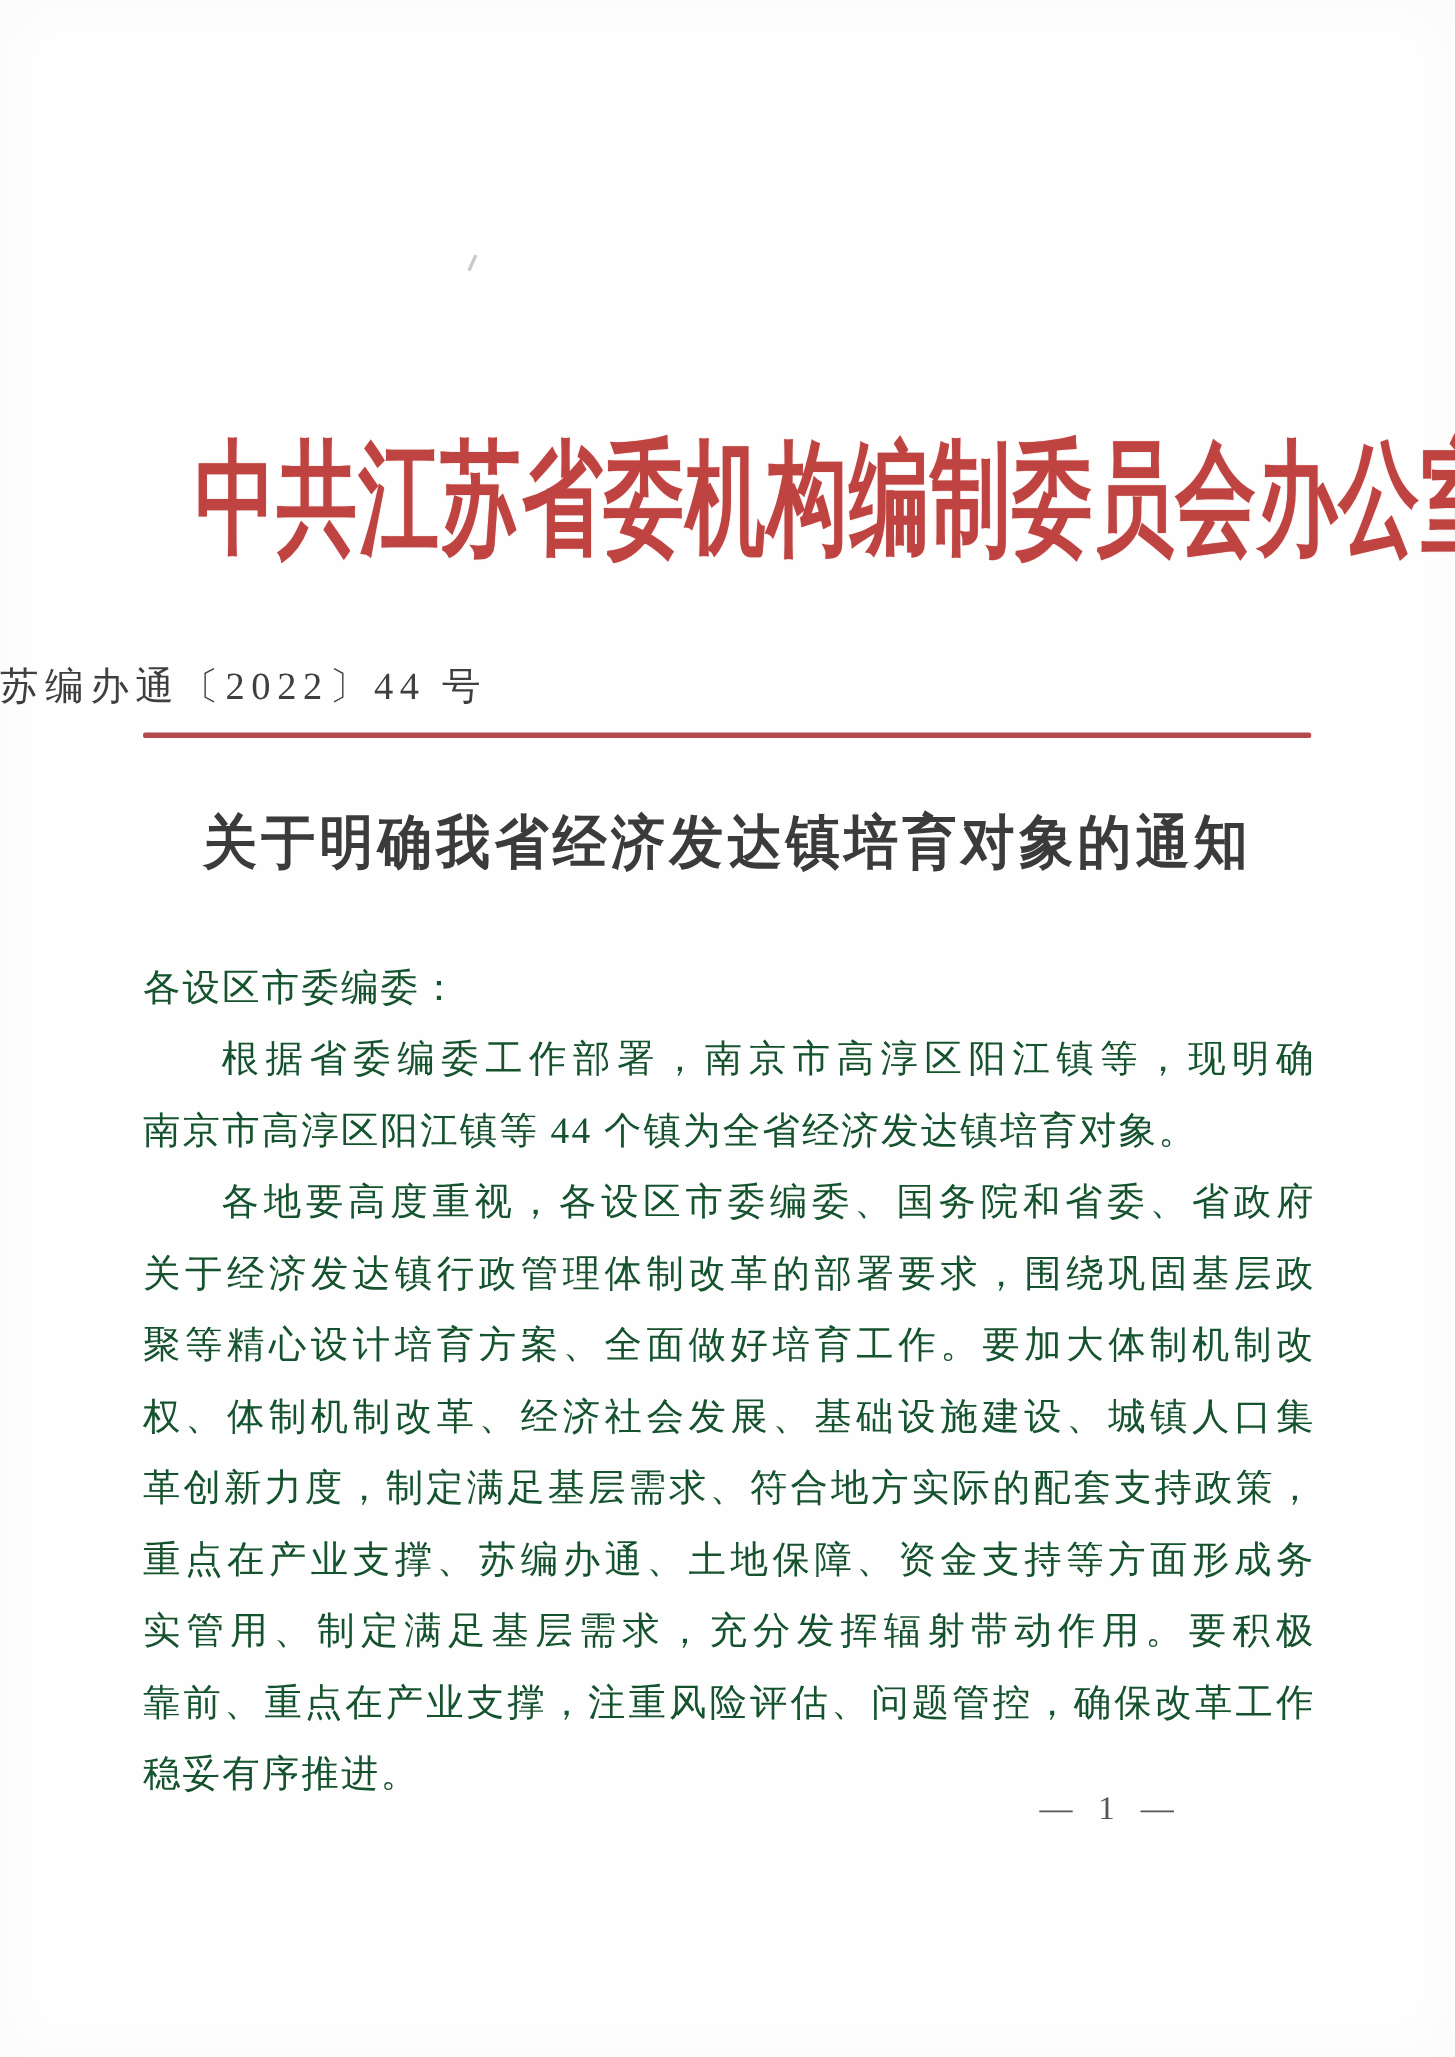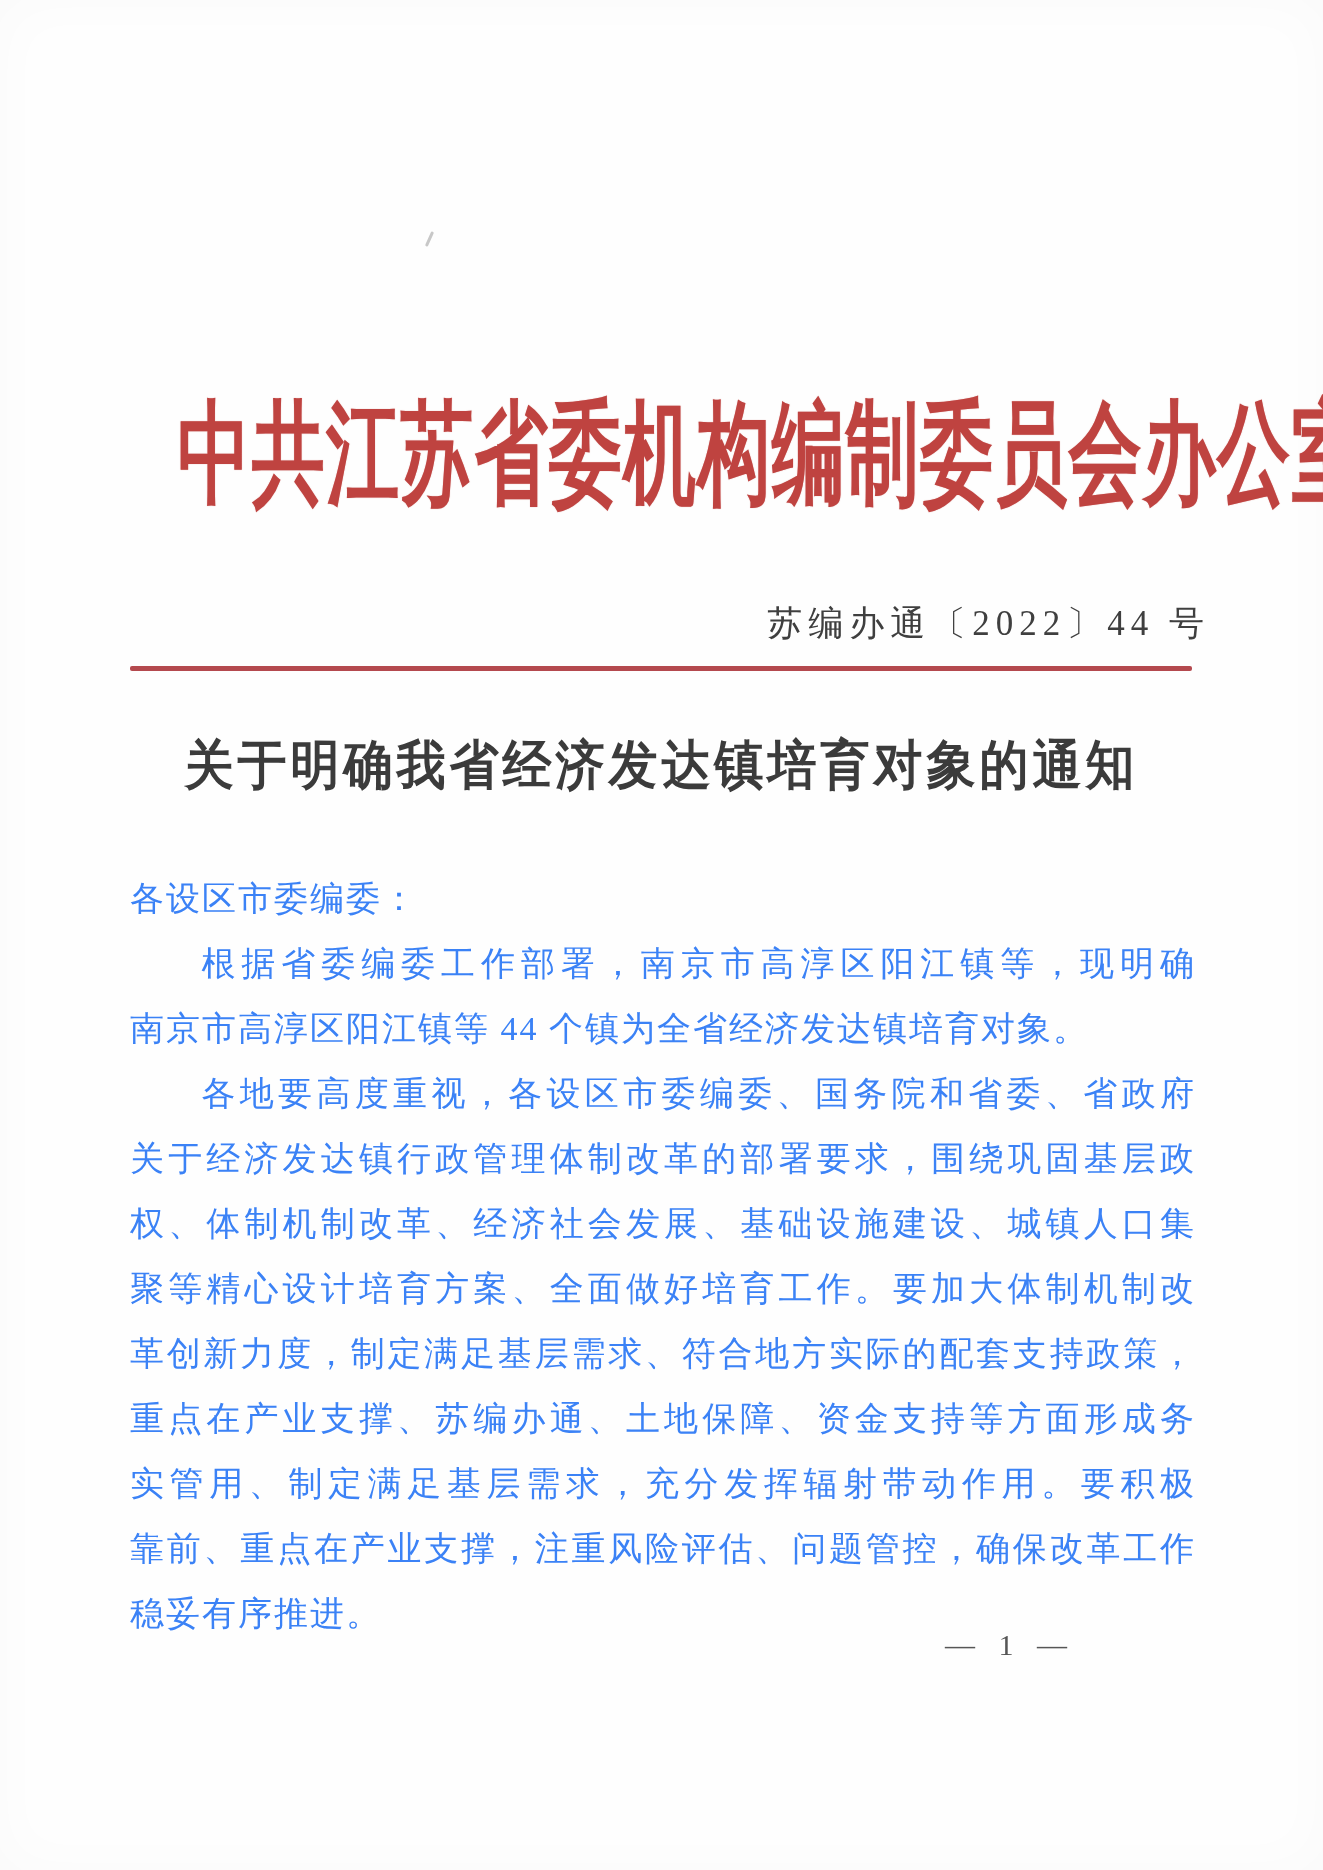--- a/index.html
+++ b/index.html
@@ -48,21 +48,21 @@
     transform: scale(0.79, 1.22);
     transform-origin: center center;
     text-shadow: 0 0 1px rgba(191,67,64,0.55);
     font-family: "Liberation Serif", serif;
   }
   .doc-no {
     position: absolute;
     top: 600px;
     left: 0;
     width: 1210px;
-    text-align: right;
+    text-align: left;
     font-size: 35px;
     color: #3f3f3f;
     letter-spacing: 6px;
     font-family: "Liberation Serif", serif;
   }
   .rule {
     position: absolute;
     top: 666px;
     left: 130px;
     width: 1062px;
@@ -82,21 +82,21 @@
     color: #3b3b3b;
     letter-spacing: 4px;
     transform: scaleY(1.08);
     font-family: "Liberation Serif", serif;
   }
   .body-block {
     position: absolute;
     top: 866px;
     left: 130px;
     width: 1064px;
-    color: #3b82f6;
+    color: #14532d;
     font-size: 34px;
   }
   .line {
     height: 65px;
     line-height: 65px;
     white-space: nowrap;
     letter-spacing: 2px;
   }
   .line.jfy {
     white-space: normal;
@@ -133,22 +133,22 @@
   <div class="rule"></div>
 
   <h2 class="title">关于明确我省经济发达镇培育对象的通知</h2>
 
   <div class="body-block">
     <div class="line">各设区市委编委：</div>
     <div class="line jfy indent">根据省委编委工作部署，南京市高淳区阳江镇等，现明确</div>
     <div class="line">南京市高淳区阳江镇等 44 个镇为全省经济发达镇培育对象。</div>
     <div class="line jfy indent">各地要高度重视，各设区市委编委、国务院和省委、省政府</div>
     <div class="line jfy">关于经济发达镇行政管理体制改革的部署要求，围绕巩固基层政</div>
+    <div class="line jfy">聚等精心设计培育方案、全面做好培育工作。要加大体制机制改</div>
     <div class="line jfy">权、体制机制改革、经济社会发展、基础设施建设、城镇人口集</div>
-    <div class="line jfy">聚等精心设计培育方案、全面做好培育工作。要加大体制机制改</div>
     <div class="line jfy">革创新力度，制定满足基层需求、符合地方实际的配套支持政策，</div>
     <div class="line jfy">重点在产业支撑、苏编办通、土地保障、资金支持等方面形成务</div>
     <div class="line jfy">实管用、制定满足基层需求，充分发挥辐射带动作用。要积极</div>
     <div class="line jfy">靠前、重点在产业支撑，注重风险评估、问题管控，确保改革工作</div>
     <div class="line">稳妥有序推进。</div>
   </div>
 
   <div class="page-number">— 1 —</div>
 
 </div>

